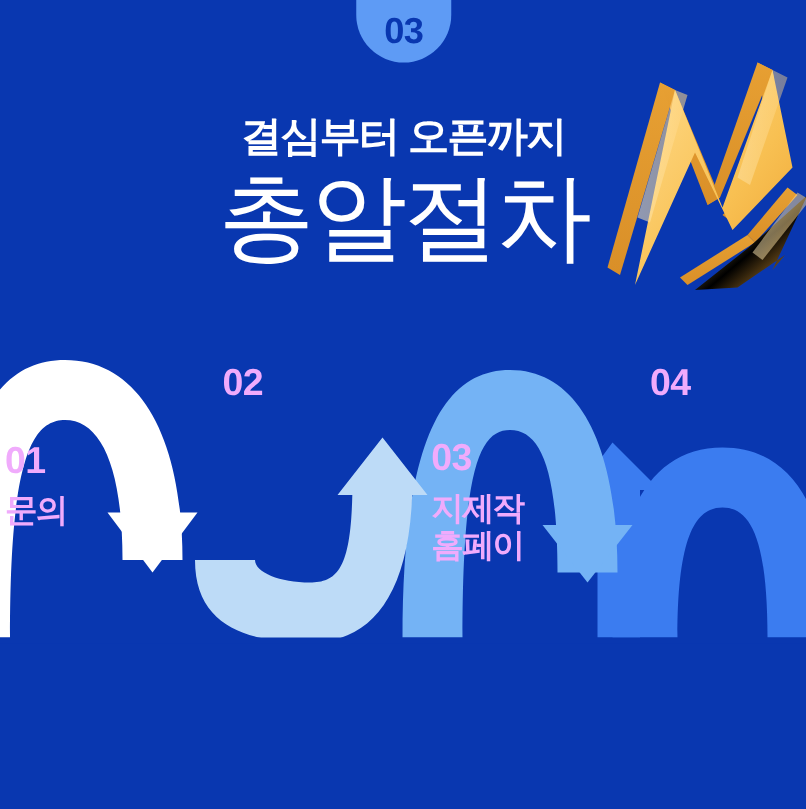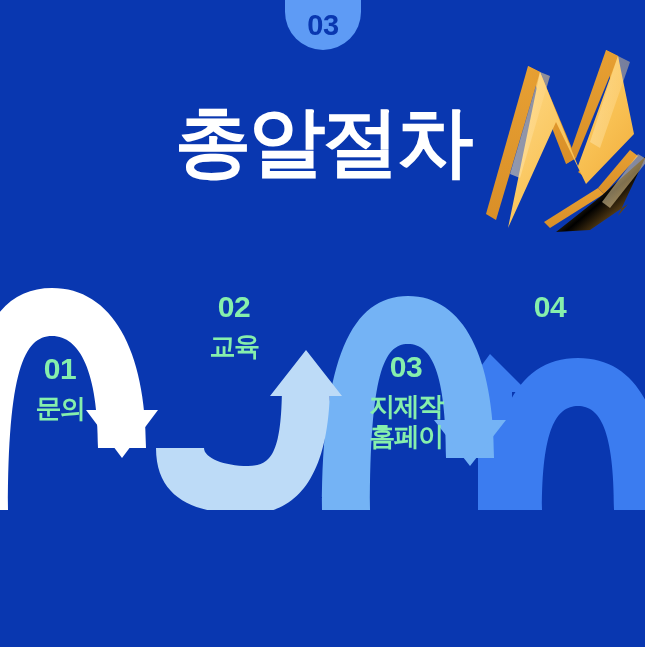--- a/index.html
+++ b/index.html
@@ -60,21 +60,21 @@
     color: #FFFFFF;
     font-size: 33px;
     font-weight: bold;
     letter-spacing: -1.5px;
     line-height: 1;
     display: block;
   }
   .title-main {
     color: #FFFFFF;
     font-size: 77px;
-    font-weight: bold;
+    font-weight: normal;
     letter-spacing: -3px;
     line-height: 1.02;
     display: block;
     margin-top: 10px;
   }
 
   
   .bolt {
     position: absolute;
     left: 478px;
@@ -91,41 +91,40 @@
     top: 262px;
     width: 645px;
     height: 248px;
     z-index: 2;
   }
 
   
   .step {
     position: absolute;
     z-index: 4;
-    text-align: center;
     line-height: 1.16;
-    color: #86efac;
+    color: #f0abfc;
   }
   .step-num {
     display: block;
     font-size: 30px;
     font-weight: bold;
     letter-spacing: -0.5px;
     margin-bottom: 6px;
   }
   .step-label {
     display: block;
     font-size: 26px;
     font-weight: bold;
     letter-spacing: -1.5px;
   }
   #step1 { left: 4px;   top: 352px; width: 112px; }
   #step2 { left: 178px; top: 290px; width: 112px; }
   #step3 { left: 345px; top: 350px; width: 122px; }
-  #step4 { left: 492px; top: 290px; width: 116px; }
+  #step4 { left: 520px; top: 290px; width: 116px; }
 
   
   .bottom {
     position: absolute;
     left: 0;
     top: 531px;
     width: 645px;
     height: 74px;
     z-index: 4;
   }
@@ -160,20 +159,21 @@
 </head>
 <body>
 
 <div id="stage">
 
   <div class="badge">
     <span class="badge-num">03</span>
   </div>
 
   <div class="title-wrap">
+    <span class="title-sub">결심부터 오픈까지</span>
     <span class="title-main">총알절차</span>
   </div>
 
   <svg class="bolt" viewBox="0 0 175 198">
     <defs>
       <linearGradient id="boltFace" x1="0" y1="0" x2="1" y2="1">
         <stop offset="0%" stop-color="#FFD87A"></stop>
         <stop offset="55%" stop-color="#FBC košt"></stop>
         <stop offset="55%" stop-color="#F7C košt"></stop>
         <stop offset="100%" stop-color="#EFA83A"></stop>
@@ -257,21 +257,20 @@
     </g>
   </svg>
 
   <div class="step" id="step1">
     <span class="step-num">01</span>
     <span class="step-label">문의</span>
   </div>
 
   <div class="step" id="step2">
     <span class="step-num">02</span>
-    <span class="step-label">교육</span>
   </div>
 
   <div class="step" id="step3">
     <span class="step-num">03</span>
     <span class="step-label">지제작</span>
     <span class="step-label">홈페이</span>
   </div>
 
   <div class="step" id="step4">
     <span class="step-num">04</span>

